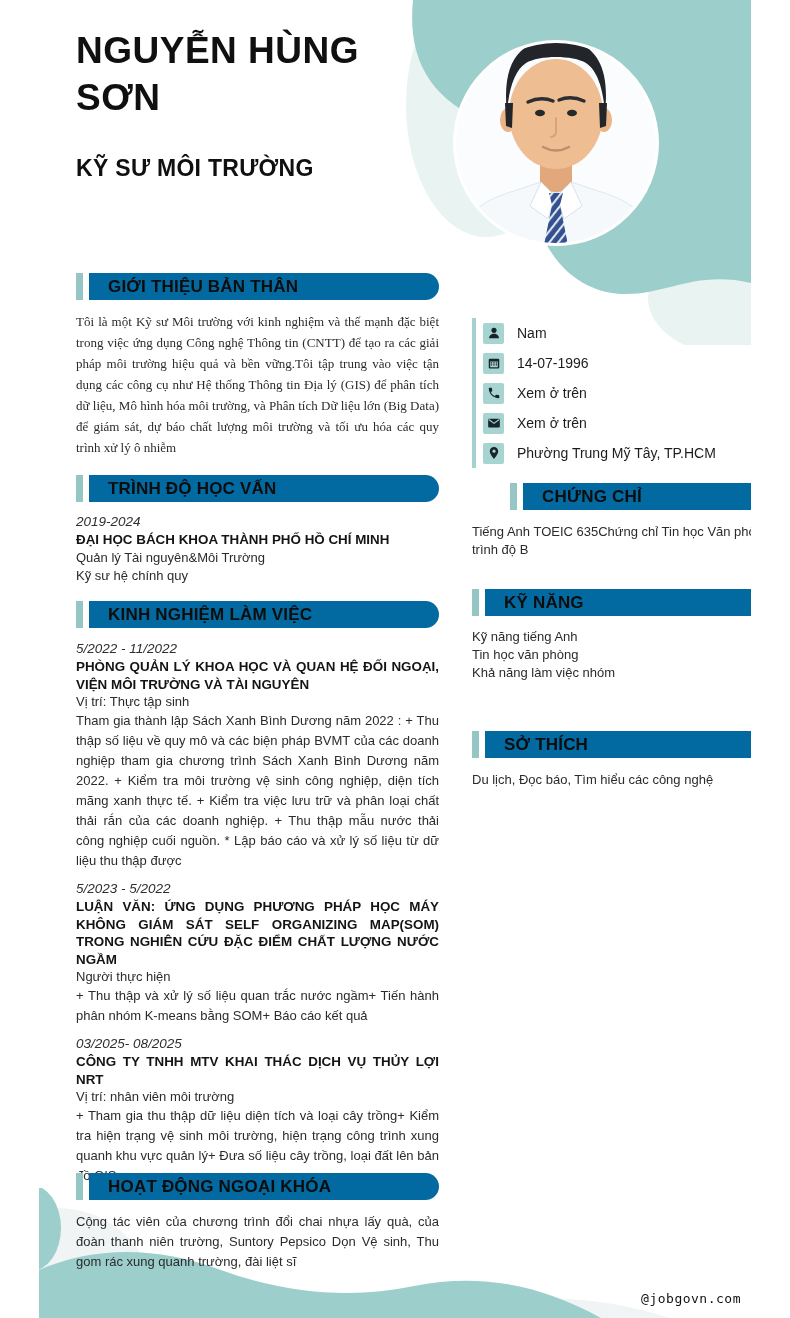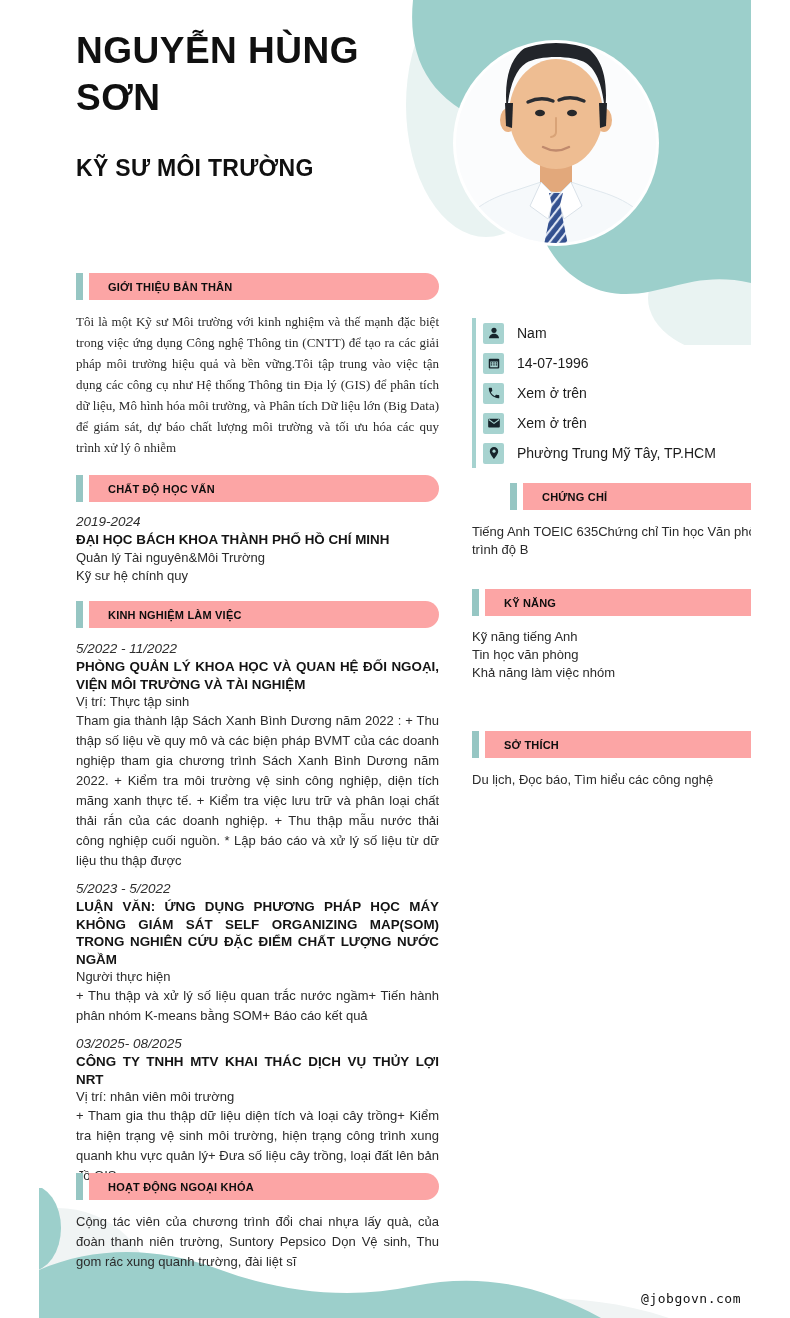--- a/index.html
+++ b/index.html
@@ -26,23 +26,23 @@
     color:#101010;letter-spacing:.5px;
   }
   .job-title{
     top:155px;
     font-size:23px;font-weight:700;color:#101010;letter-spacing:.3px;
   }
 
   .sec-header{display:flex;height:27px;}
   .sec-bar{width:7px;background:#96c6c3;margin-right:6px;flex:0 0 7px;}
   .sec-pill{
-    flex:1;background:#fca5a5;border-radius:0 14px 14px 0;
+    flex:1;background:#0369a1;border-radius:0 14px 14px 0;
     display:flex;align-items:center;padding-left:19px;
-    font-size:11px;font-weight:700;color:#0d0d0d;letter-spacing:.2px;
+    font-size:17px;font-weight:700;color:#0d0d0d;letter-spacing:.2px;
   }
 
   .body-text{
     font-size:13px;line-height:20.5px;text-align:justify;color:#2b2b2b;font-family:Liberation Serif, serif;
   }
   .date{font-size:13.5px;font-style:italic;color:#2e2e2e;line-height:17px;}
   .org{font-size:13.4px;font-weight:700;color:#141414;line-height:17.5px;text-align:justify;margin-top:1px;}
   .role{font-size:13px;color:#2b2b2b;line-height:18px;}
   .detail{font-size:13px;line-height:20px;text-align:justify;color:#2b2b2b;}
 
@@ -136,37 +136,37 @@
     <div class="abs left job-title">KỸ SƯ MÔI TRƯỜNG</div>
 
     <div class="abs left sec-header" style="top:273px;">
       <div class="sec-bar"></div>
       <div class="sec-pill">GIỚI THIỆU BẢN THÂN</div>
     </div>
     <div class="abs left body-text" style="top:311px;line-height:21px;">Tôi là một Kỹ sư Môi trường với kinh nghiệm và thế mạnh đặc biệt trong việc ứng dụng Công nghệ Thông tin (CNTT) để tạo ra các giải pháp môi trường hiệu quả và bền vững.Tôi tập trung vào việc tận dụng các công cụ như Hệ thống Thông tin Địa lý (GIS) để phân tích dữ liệu, Mô hình hóa môi trường, và Phân tích Dữ liệu lớn (Big Data) để giám sát, dự báo chất lượng môi trường và tối ưu hóa các quy trình xử lý ô nhiễm</div>
 
     <div class="abs left sec-header" style="top:475px;">
       <div class="sec-bar"></div>
-      <div class="sec-pill">CHẤT ĐỘ HỌC VẤN</div>
+      <div class="sec-pill">TRÌNH ĐỘ HỌC VẤN</div>
     </div>
     <div class="abs left" style="top:513px;">
       <div class="date">2019-2024</div>
       <div class="org">ĐẠI HỌC BÁCH KHOA THÀNH PHỐ HỒ CHÍ MINH</div>
       <div class="role">Quản lý Tài nguyên&amp;Môi Trường</div>
       <div class="role">Kỹ sư hệ chính quy</div>
     </div>
 
     <div class="abs left sec-header" style="top:601px;">
       <div class="sec-bar"></div>
       <div class="sec-pill">KINH NGHIỆM LÀM VIỆC</div>
     </div>
 
     <div class="abs left" style="top:640px;">
       <div class="date">5/2022 - 11/2022</div>
-      <div class="org">PHÒNG QUẢN LÝ KHOA HỌC VÀ QUAN HỆ ĐỐI NGOẠI, VIỆN MÔI TRƯỜNG VÀ TÀI NGHIỆM</div>
+      <div class="org">PHÒNG QUẢN LÝ KHOA HỌC VÀ QUAN HỆ ĐỐI NGOẠI, VIỆN MÔI TRƯỜNG VÀ TÀI NGUYÊN</div>
       <div class="role">Vị trí: Thực tập sinh</div>
       <div class="detail">Tham gia thành lập Sách Xanh Bình Dương năm 2022 : + Thu thập số liệu về quy mô và các biện pháp BVMT của các doanh nghiệp tham gia chương trình Sách Xanh Bình Dương năm 2022. + Kiểm tra môi trường vệ sinh công nghiệp, diện tích mãng xanh thực tế. + Kiểm tra việc lưu trữ và phân loại chất thải rắn của các doanh nghiệp. + Thu thập mẫu nước thải công nghiệp cuối nguồn. * Lập báo cáo và xử lý số liệu từ dữ liệu thu thập được</div>
     </div>
 
     <div class="abs left" style="top:880px;">
       <div class="date">5/2023 -  5/2022</div>
       <div class="org">LUẬN VĂN: ỨNG DỤNG PHƯƠNG PHÁP HỌC MÁY KHÔNG GIÁM SÁT SELF ORGANIZING MAP(SOM) TRONG NGHIÊN CỨU ĐẶC ĐIỂM CHẤT LƯỢNG NƯỚC NGẦM</div>
       <div class="role">Người thực hiện</div>
       <div class="detail">+ Thu thập và xử lý số liệu quan trắc nước ngầm+ Tiến hành phân nhóm K-means bằng SOM+ Báo cáo kết quả</div>
     </div>

